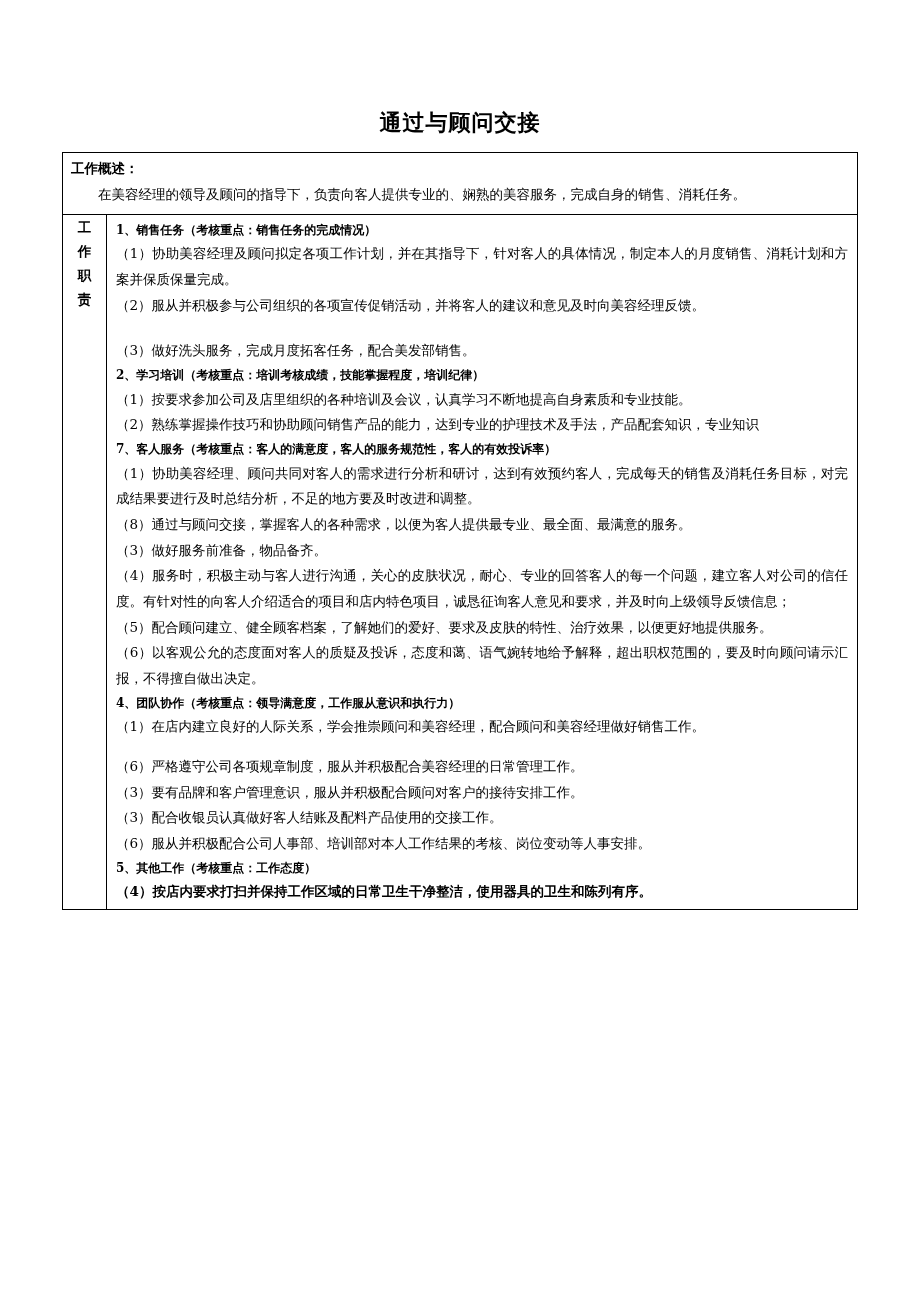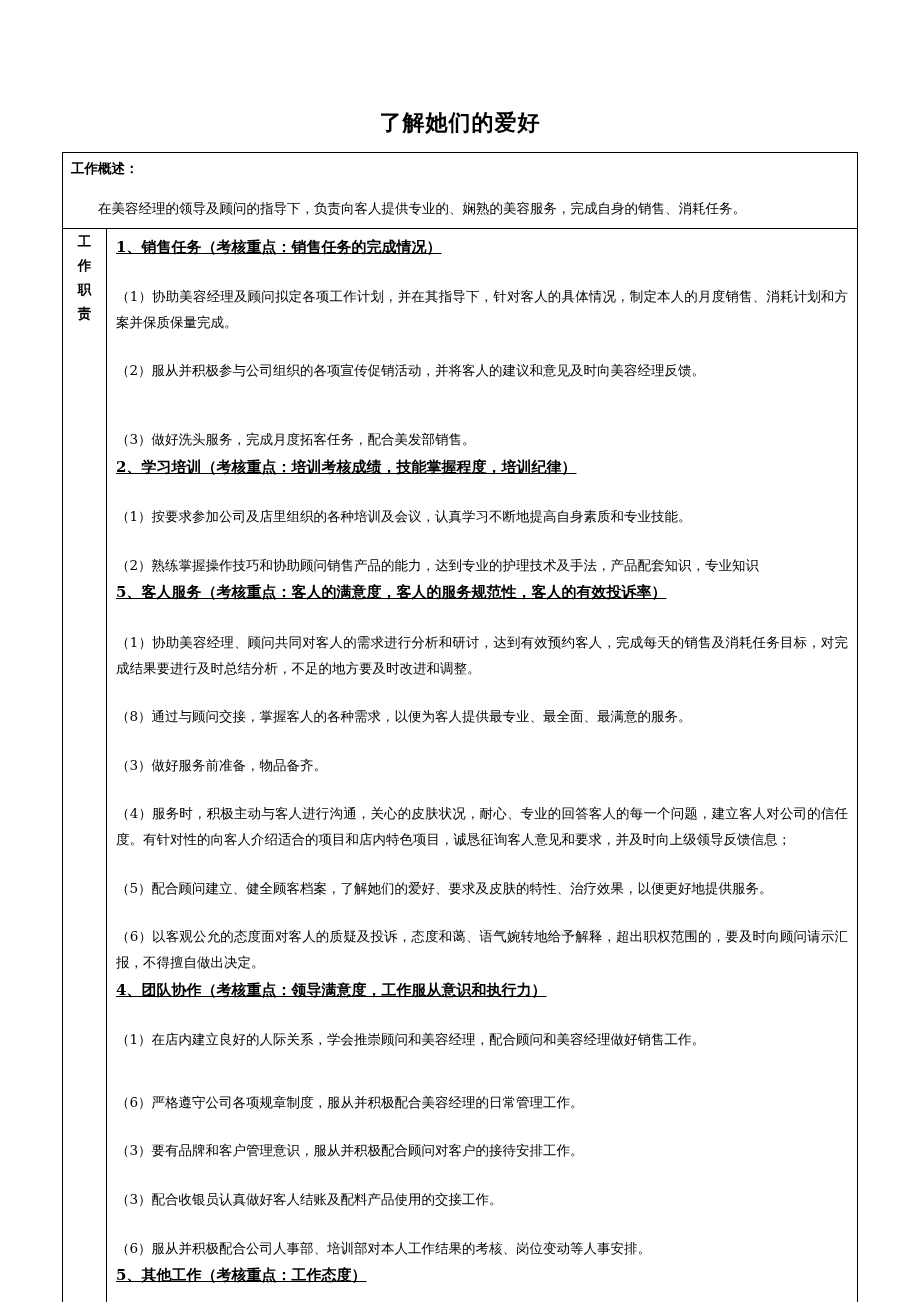--- a/index.html
+++ b/index.html
@@ -46,69 +46,67 @@
     font-size: 13.5px;
     font-weight: bold;
     line-height: 1.65;
     font-family: Liberation Sans, sans-serif;
   }
   .overview-body {
     font-size: 13.5px;
     line-height: 1.95;
     font-family: "DejaVu Serif", "Liberation Serif", serif;
     text-indent: 2em;
-    margin-top: 15px;
+    margin-top: 1px;
   }
   td.side-label {
     width: 44px;
     text-align: center;
     vertical-align: middle;
   }
   .side-label-inner {
     font-size: 13.5px;
     font-weight: bold;
     line-height: 1.8;
     font-family: "DejaVu Serif", "Liberation Serif", serif;
   }
   .side-label-inner span {
     display: block;
   }
   .content {
     padding: 4px 9px 4px 9px;
   }
   .sec-title {
-    font-size: 15px;
+    font-size: 12px;
     font-weight: bold;
     line-height: 1.9;
     font-family: "DejaVu Serif", "Liberation Serif", serif;
-    text-decoration: underline;
   }
   .item {
     font-size: 13.5px;
     line-height: 1.9;
     font-family: "DejaVu Serif", "Liberation Serif", serif;
     text-align: justify;
-    margin-top: 23px;
   }
   .item.bold {
     font-weight: bold;
   }
   .spacer {
     height: 20px;
   }
   .spacer-sm {
     height: 14px;
   }
 </style>
 </head>
 <body>
 
 <div class="page">
 
-  <div class="doc-title">了解她们的爱好</div>
+  <div class="doc-title">通过与顾问交接</div>
 
   <table class="main">
     <colgroup>
       <col style="width:44px">
       <col>
     </colgroup>
     <tbody>
       <tr>
         <td colspan="2">
           <div class="cell-pad">
@@ -132,21 +130,21 @@
             <div class="sec-title">1、销售任务（考核重点：销售任务的完成情况）</div>
             <div class="item">（1）协助美容经理及顾问拟定各项工作计划，并在其指导下，针对客人的具体情况，制定本人的月度销售、消耗计划和方案并保质保量完成。</div>
             <div class="item">（2）服从并积极参与公司组织的各项宣传促销活动，并将客人的建议和意见及时向美容经理反馈。</div>
             <div class="spacer"></div>
             <div class="item">（3）做好洗头服务，完成月度拓客任务，配合美发部销售。</div>
 
             <div class="sec-title">2、学习培训（考核重点：培训考核成绩，技能掌握程度，培训纪律）</div>
             <div class="item">（1）按要求参加公司及店里组织的各种培训及会议，认真学习不断地提高自身素质和专业技能。</div>
             <div class="item">（2）熟练掌握操作技巧和协助顾问销售产品的能力，达到专业的护理技术及手法，产品配套知识，专业知识</div>
 
-            <div class="sec-title">5、客人服务（考核重点：客人的满意度，客人的服务规范性，客人的有效投诉率）</div>
+            <div class="sec-title">7、客人服务（考核重点：客人的满意度，客人的服务规范性，客人的有效投诉率）</div>
             <div class="item">（1）协助美容经理、顾问共同对客人的需求进行分析和研讨，达到有效预约客人，完成每天的销售及消耗任务目标，对完成结果要进行及时总结分析，不足的地方要及时改进和调整。</div>
             <div class="item">（8）通过与顾问交接，掌握客人的各种需求，以便为客人提供最专业、最全面、最满意的服务。</div>
             <div class="item">（3）做好服务前准备，物品备齐。</div>
             <div class="item">（4）服务时，积极主动与客人进行沟通，关心的皮肤状况，耐心、专业的回答客人的每一个问题，建立客人对公司的信任度。有针对性的向客人介绍适合的项目和店内特色项目，诚恳征询客人意见和要求，并及时向上级领导反馈信息；</div>
             <div class="item">（5）配合顾问建立、健全顾客档案，了解她们的爱好、要求及皮肤的特性、治疗效果，以便更好地提供服务。</div>
             <div class="item">（6）以客观公允的态度面对客人的质疑及投诉，态度和蔼、语气婉转地给予解释，超出职权范围的，要及时向顾问请示汇报，不得擅自做出决定。</div>
 
             <div class="sec-title">4、团队协作（考核重点：领导满意度，工作服从意识和执行力）</div>
             <div class="item">（1）在店内建立良好的人际关系，学会推崇顾问和美容经理，配合顾问和美容经理做好销售工作。</div>
             <div class="spacer-sm"></div>

